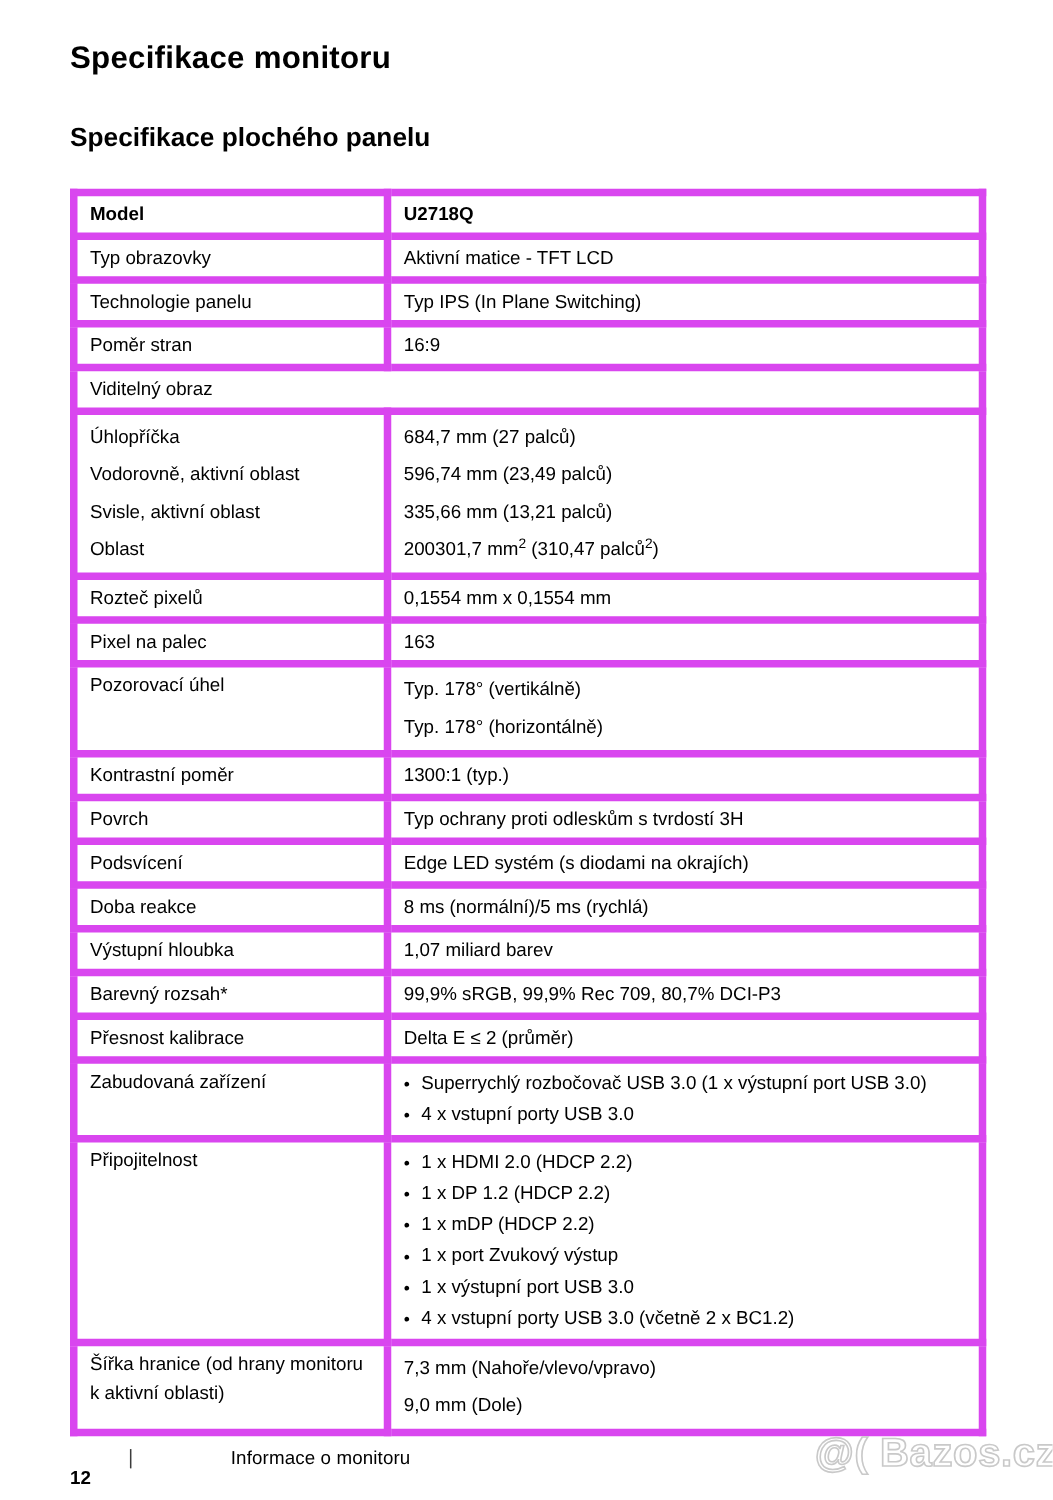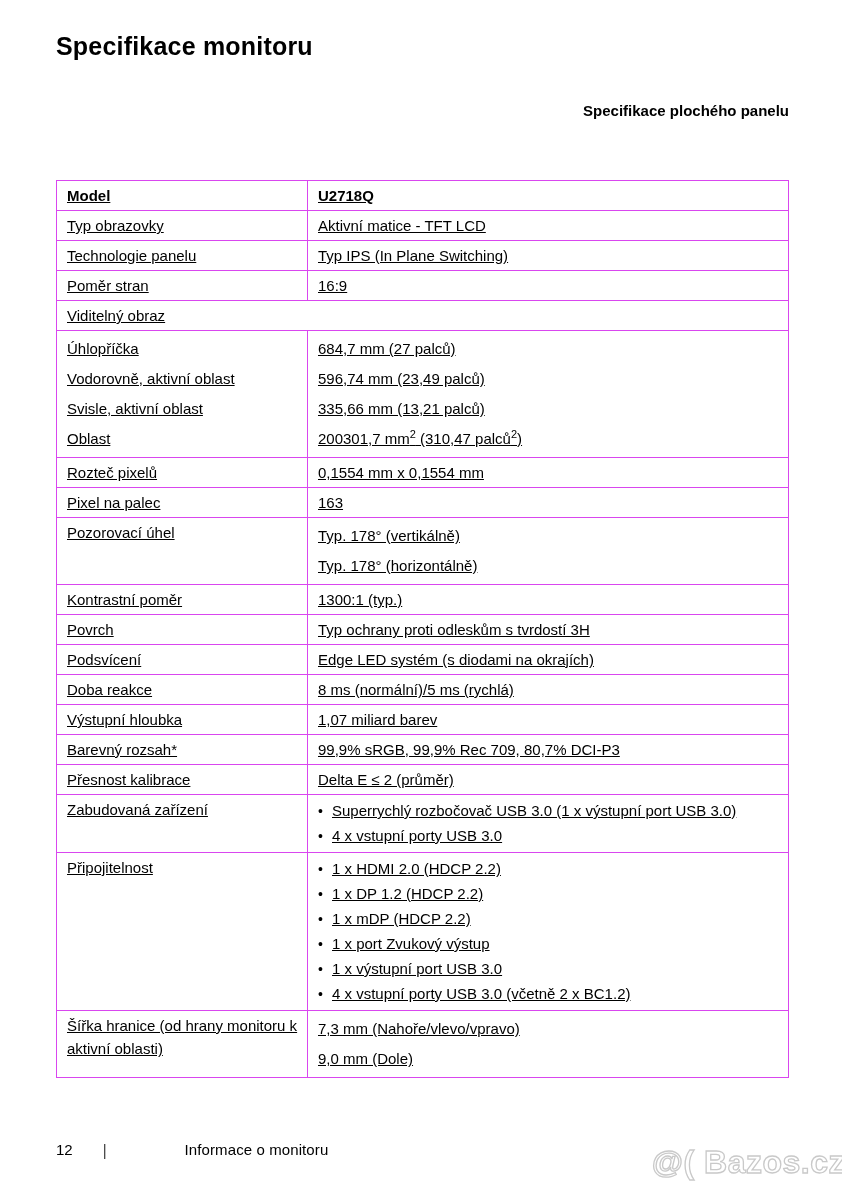--- a/index.html
+++ b/index.html
@@ -11,36 +11,35 @@
     color: #000000;
     overflow: hidden;
   }
   .content { padding: 32px 53px 0 56px; }
 
   .page-title {
     font-size: 25px; font-weight: bold; letter-spacing: 0.2px;
     margin-bottom: 40px; line-height: 28px;
   }
   .section-title {
-    font-size: 15px; font-weight: bold;
-    margin-bottom: 58px; line-height: 22px; text-align: right;
+    font-size: 21px; font-weight: bold;
+    margin-bottom: 29px; line-height: 22px;
   }
 
   table.spec {
     width: 733px;
     border-collapse: collapse;
     font-size: 15px;
     table-layout: fixed;
   }
   table.spec td {
-    border: 1px solid #d946ef;
+    border: 6px solid #d946ef;
     vertical-align: top;
     padding: 3px 9px 3px 10px;
     line-height: 23px;
-    text-decoration: underline;
   }
   td.c1 { width: 251px; }
   tr.bold td { font-weight: bold; }
 
   
   .sp30 p { line-height: 30px; }
   td.pad-tight { padding-top: 0; padding-bottom: 0; }
 
   sup { font-size: 11px; line-height: 0; vertical-align: 6px; }
 
@@ -57,21 +56,21 @@
     left: 0; top: 0;
     font-size: 14px;
   }
 
   .footer {
     position: absolute;
     left: 56px; top: 1141px;
     font-size: 15px;
     display: flex; align-items: center;
   }
-  .footer .pagenum { font-weight: normal; }
+  .footer .pagenum { font-weight: bold; margin-top: 33px; }
   .footer .sep { color: #3c3c3c; margin: 0 34px 0 30px; font-weight: 400; transform: scaleY(1.1); }
   .footer .section { letter-spacing: 0.1px; margin-left: 44px; }
 
   .watermark {
     position: absolute;
     right: -3px; top: 1144px;
     font-size: 32px;
     font-weight: bold;
     letter-spacing: 0.5px;
     color: transparent;

